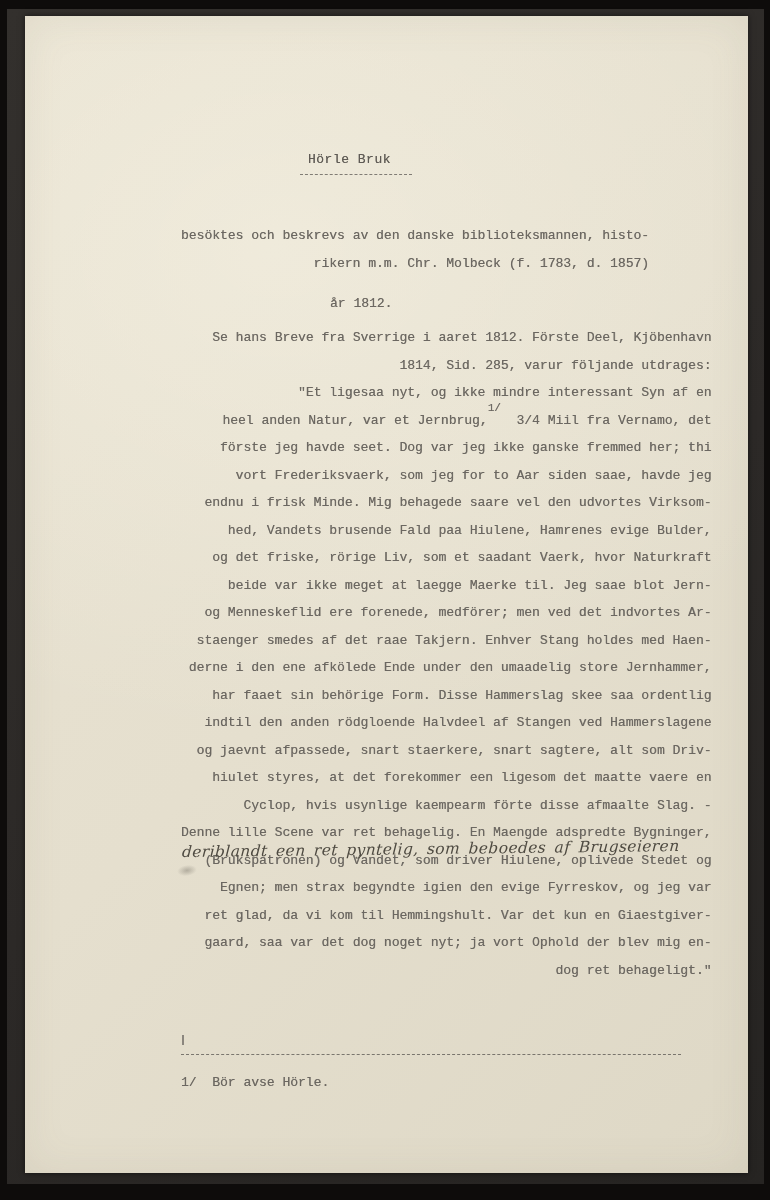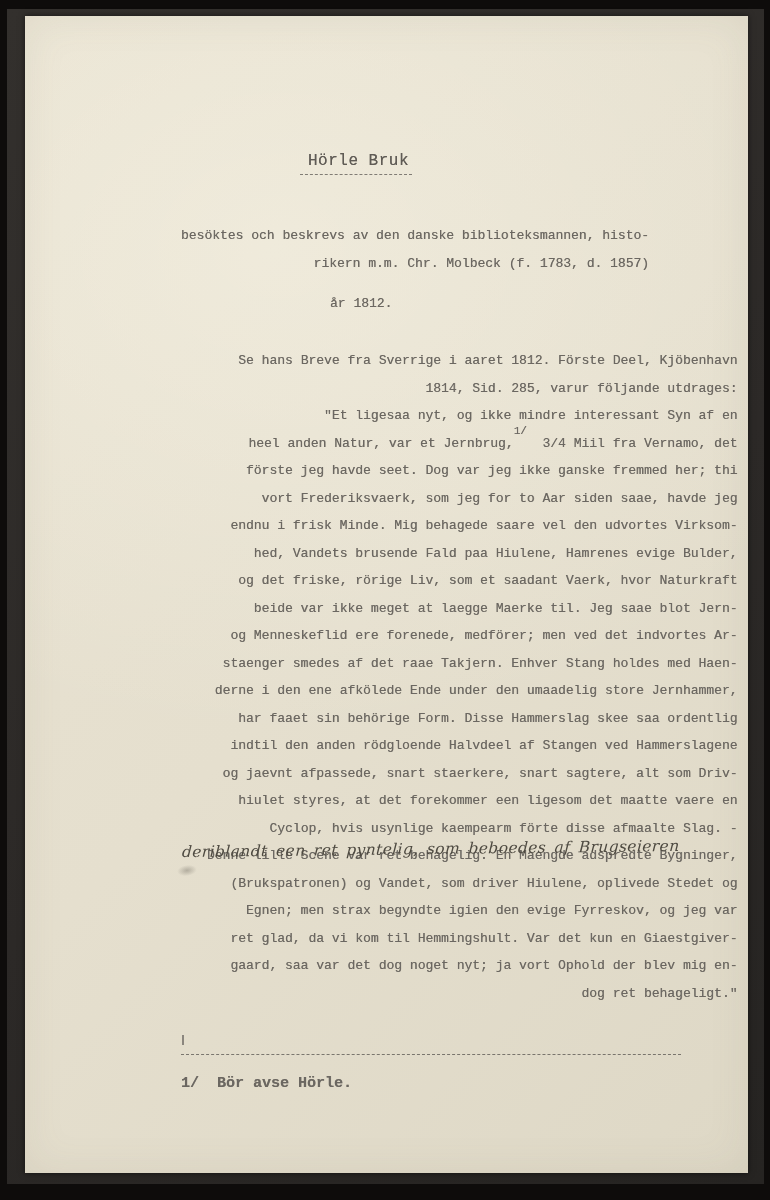--- a/index.html
+++ b/index.html
@@ -34,21 +34,21 @@
     height: 1157px;
     background:
       radial-gradient(ellipse 900px 700px at 35% 20%, rgba(255,252,240,0.35), rgba(255,252,240,0) 70%),
       linear-gradient(135deg, #e9e3d2 0%, #e5dfce 50%, #ded8c6 100%);
     box-shadow: 0 0 6px rgba(0,0,0,0.55), inset 0 0 40px rgba(120,110,90,0.10);
   }
   .page-title {
     position: absolute;
     left: 283px;
     top: 136px;
-    font-size: 16px;
+    font-size: 13px;
     letter-spacing: 0.5px;
     color: #5f5b55;
     text-shadow: 0 0 0.6px rgba(80,76,70,0.7);
     white-space: pre;
   }
   .title-underline {
     position: absolute;
     left: 275px;
     top: 158px;
     width: 112px;
@@ -70,21 +70,21 @@
     text-align: right;
   }
   .typed-line sup {
     font-size: 11px;
     position: relative;
     top: -7px;
     line-height: 0;
   }
   #intro-block { top: 206px; }
   #year-line   { top: 274px; left: 305px; }
-  #main-block  { top: 331px; margin-left: 26px; }
+  #main-block  { top: 308px; }
   .handwritten {
     position: absolute;
     left: 157px;
     top: 824px;
     width: 500px;
     font-family: "DejaVu Serif", serif;
     font-style: italic;
     font-size: 15.5px;
     letter-spacing: 0.4px;
     word-spacing: 3px;
@@ -115,25 +115,24 @@
     top: 1038px;
     width: 500px;
     height: 0;
     border-top: 1.5px dashed #6f6b64;
     opacity: 0.9;
   }
   .footnote-text {
     position: absolute;
     left: 156px;
     top: 1059px;
-    font-size: 15px;
+    font-size: 13px;
     color: #6b6761;
     text-shadow: 0.3px 0.3px 0.4px rgba(82,78,72,0.55);
     white-space: pre;
-    font-weight: bold;
   }
 </style>
 </head>
 <body>
 
 <div class="scan">
   <div class="mat"></div>
   <div class="paper">
 
     <div class="page-title">Hörle Bruk</div>

